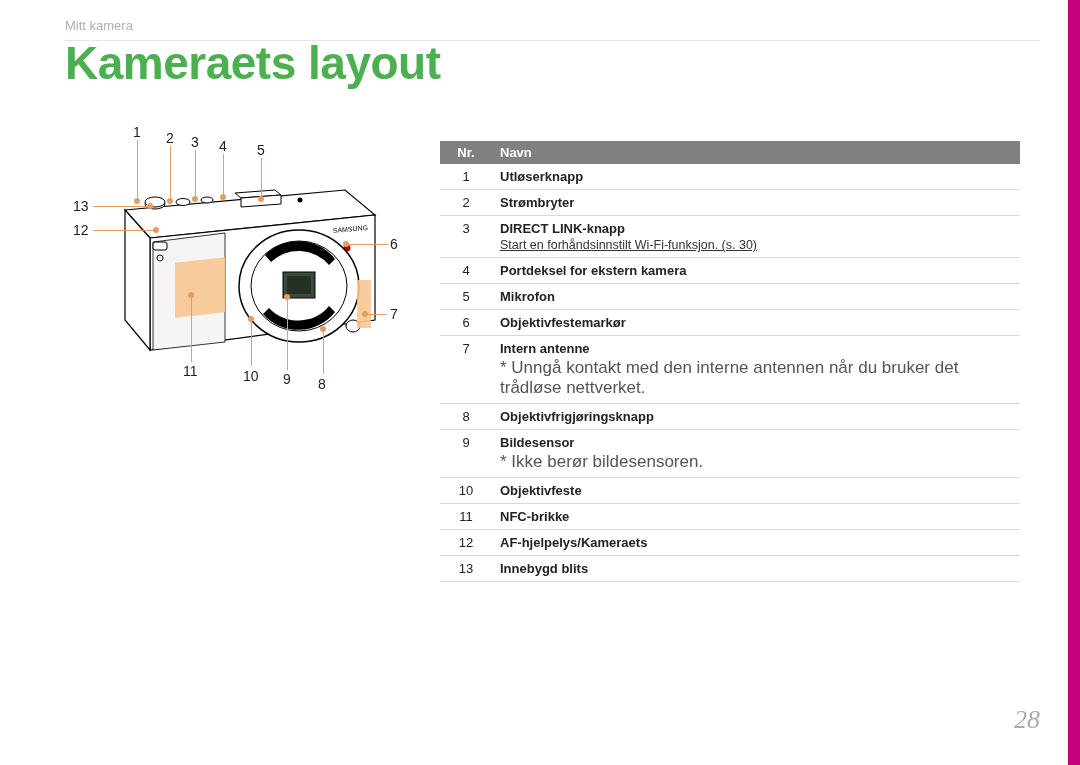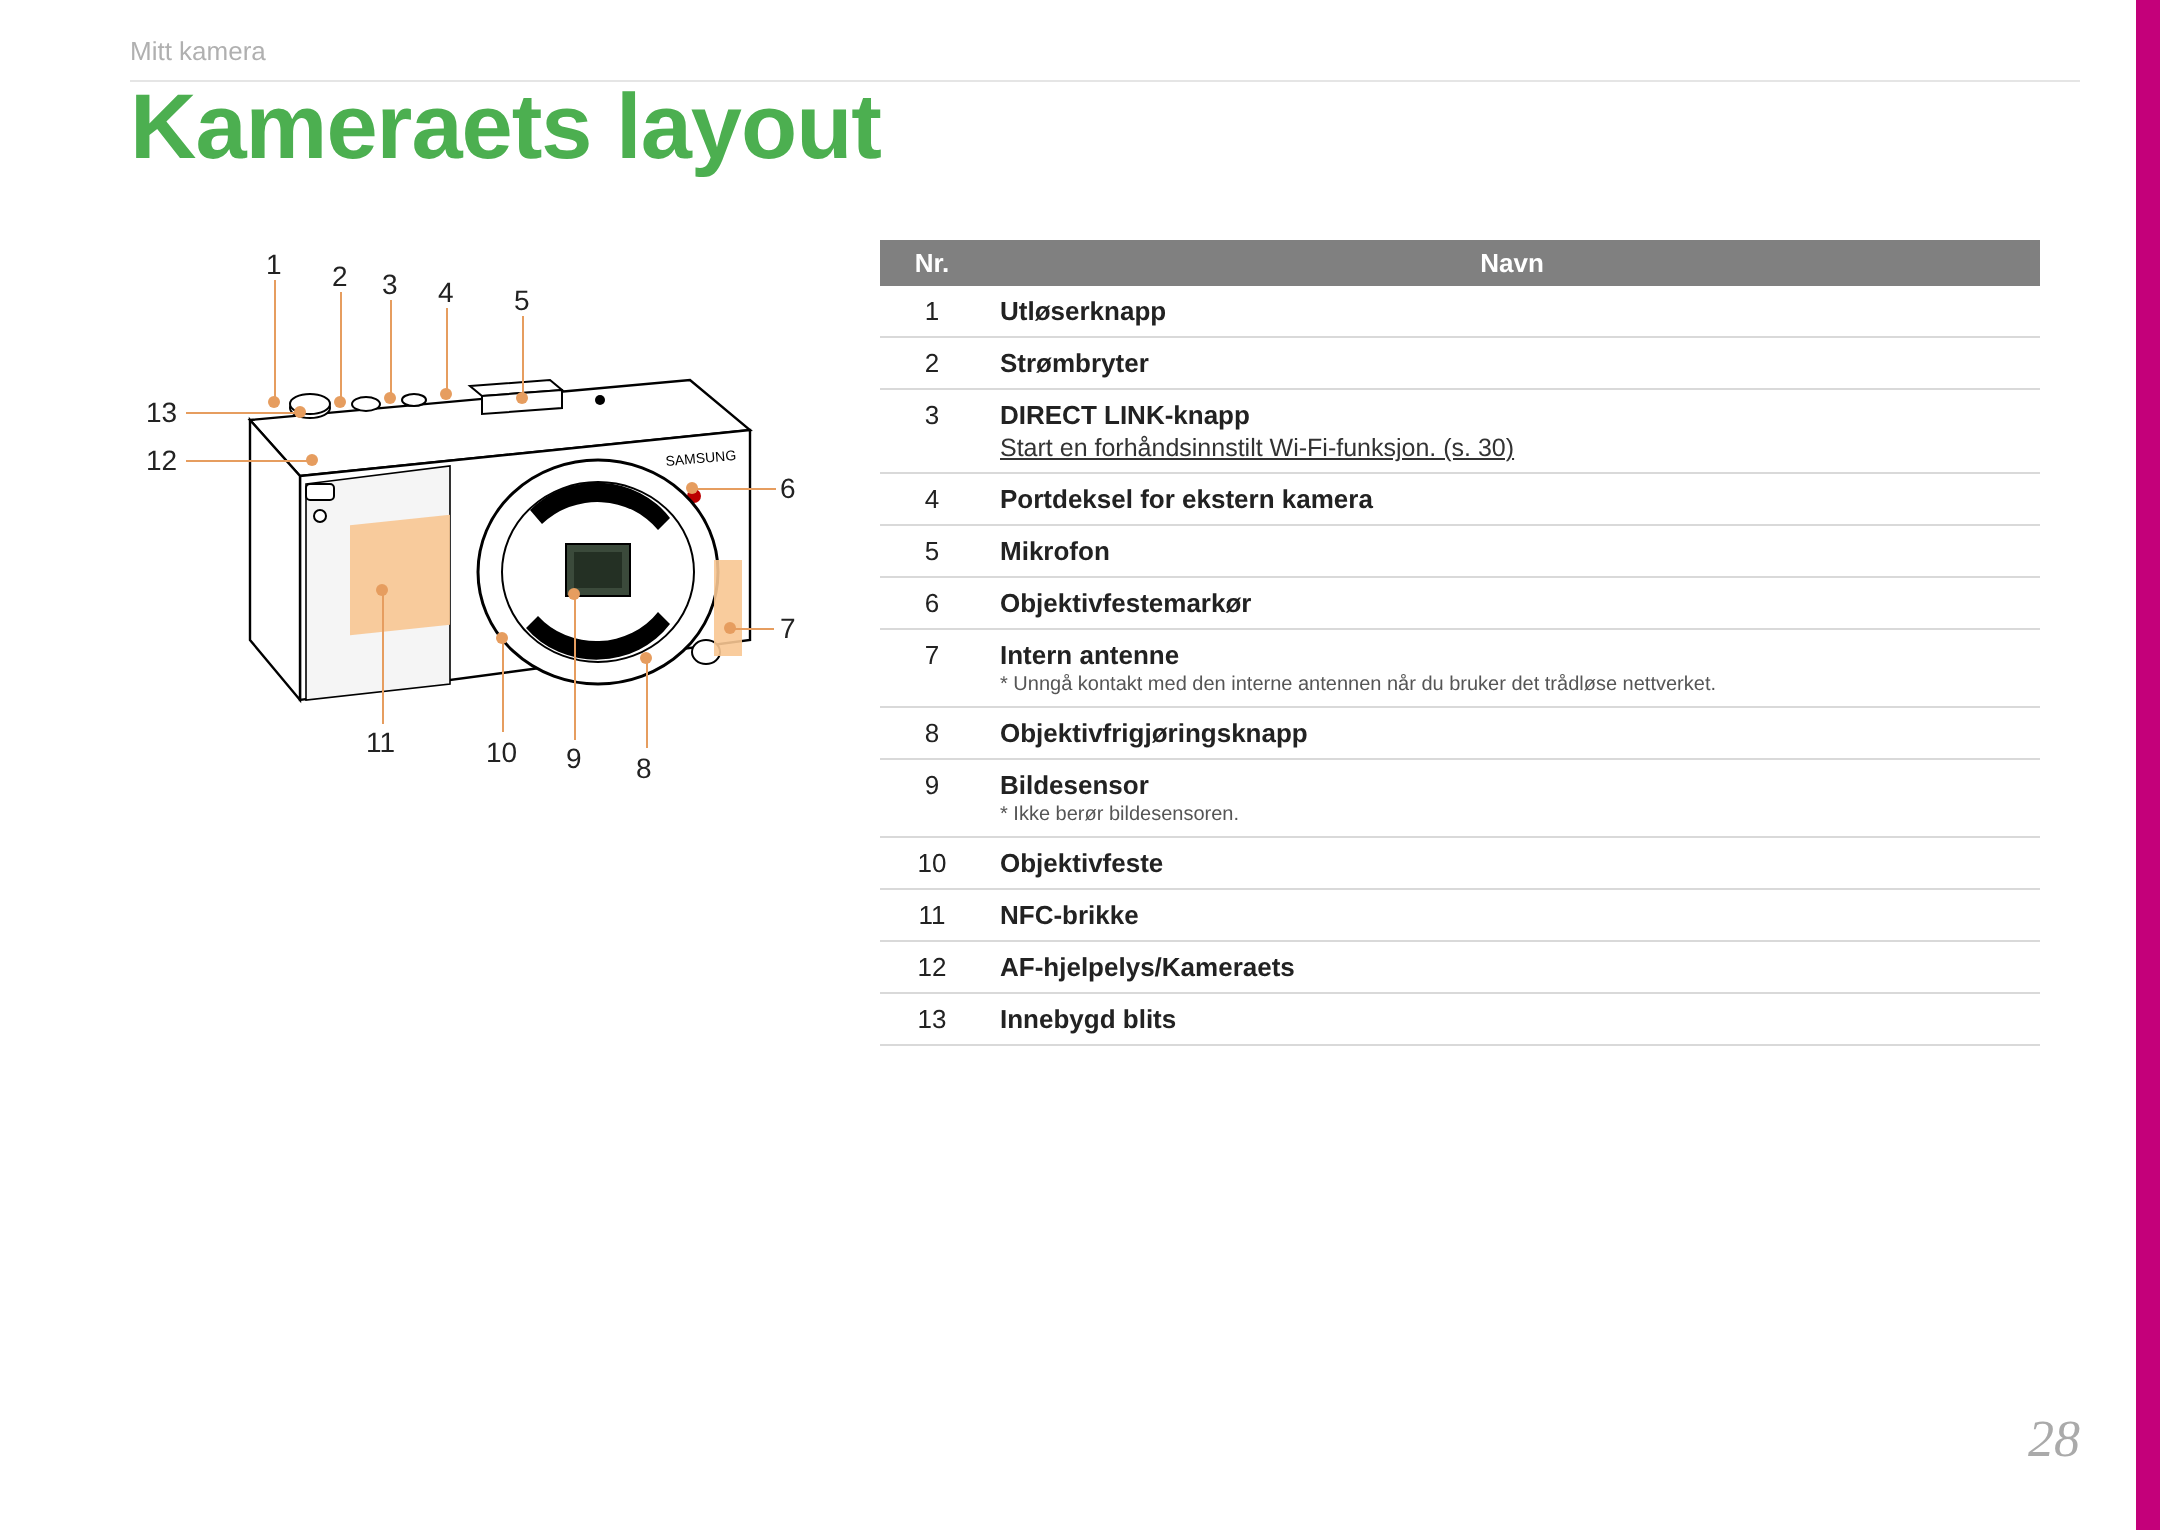--- a/index.html
+++ b/index.html
@@ -85,31 +85,31 @@
     position: absolute;
     width: 6px;
     height: 6px;
     background: #e69d5f;
     border-radius: 50%;
   }
 
   
   .parts-table {
     position: absolute;
-    top: 120px;
+    top: 141px;
     left: 440px;
     width: 580px;
     border-collapse: collapse;
     font-size: 13px;
   }
   .parts-table thead th {
     background: #808080;
     color: #fff;
     font-weight: 600;
-    text-align: center;
+    text-align: left;
     padding: 4px 8px;
   }
   .parts-table thead th.nr {
     width: 36px;
     text-align: center;
   }
   .parts-table tbody td {
     border-bottom: 1px solid #d9d9d9;
     padding: 5px 8px;
     vertical-align: top;
@@ -123,21 +123,21 @@
     display: block;
     margin-top: 2px;
     font-size: 12.5px;
     color: #333;
     text-decoration: underline;
   }
   .note {
     font-weight: 400;
     display: block;
     margin-top: 2px;
-    font-size: 10px;
+    font-size: 17px;
     color: #555;
   }
 
   .highlight-patch {
     position: absolute;
     background: rgba(248,199,146,0.9);
   }
 </style>
 </head>
 <body>

